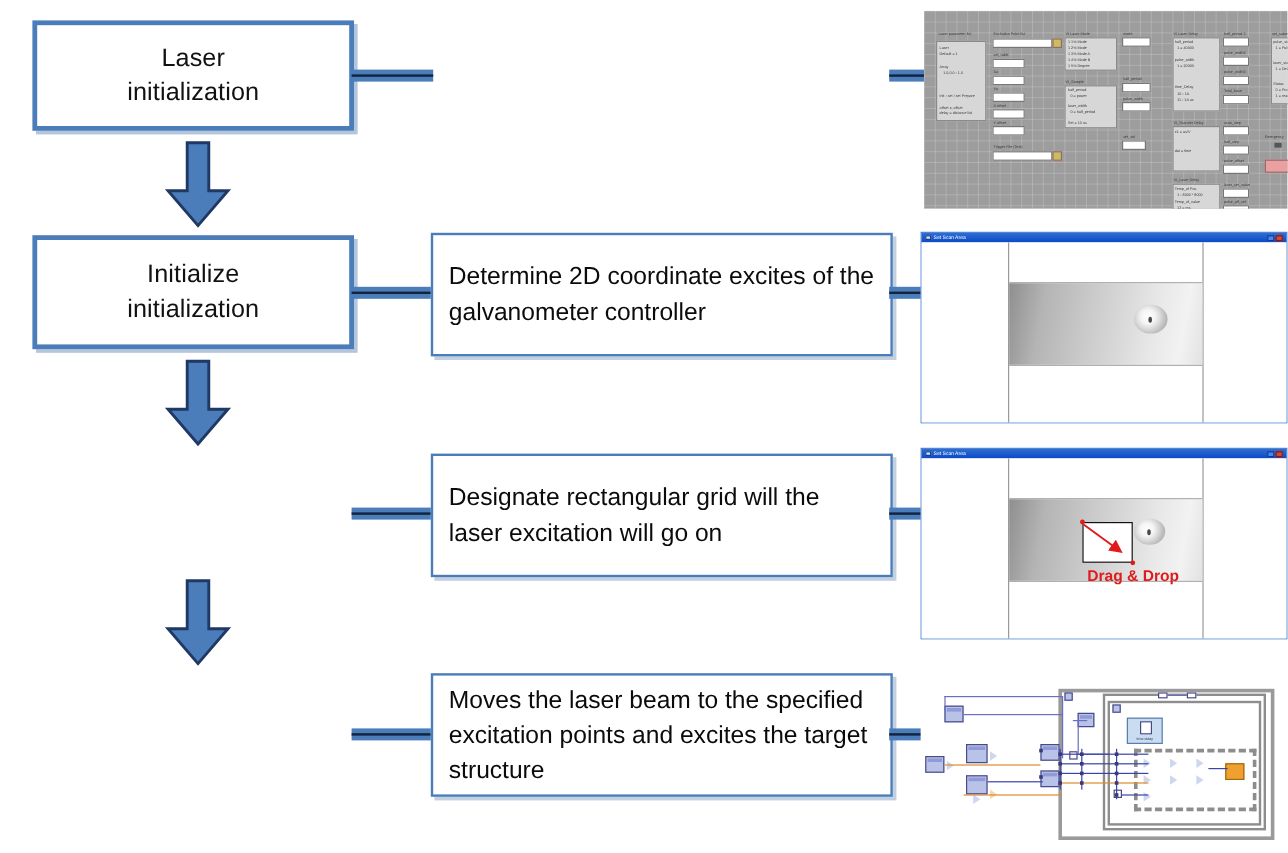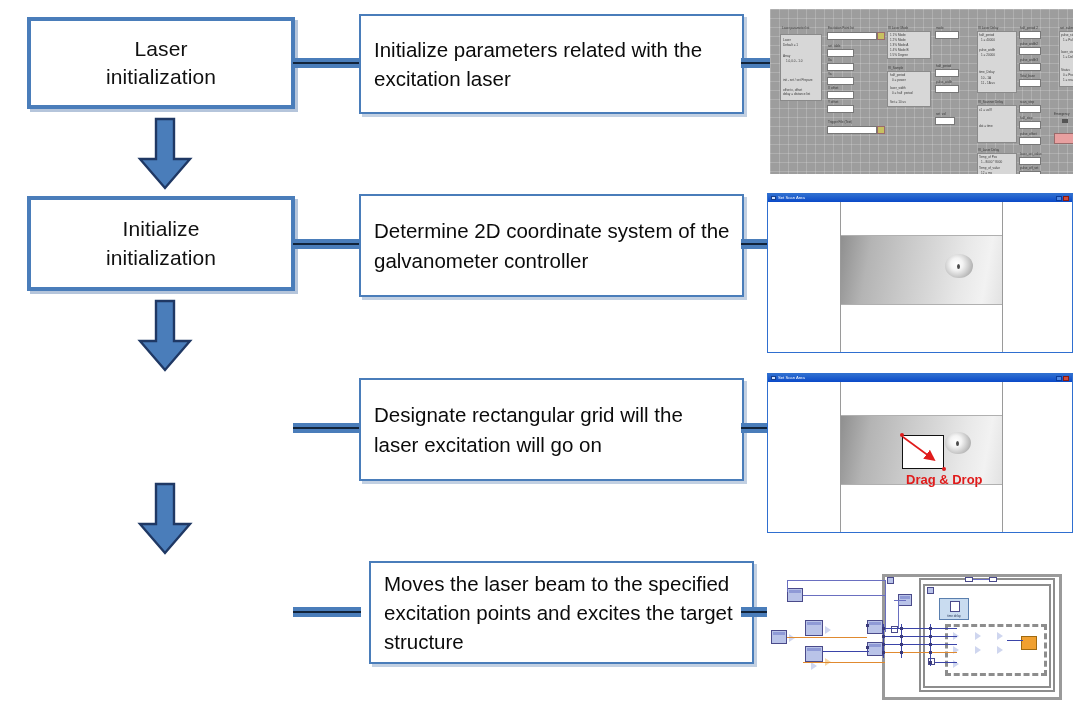--- a/index.html
+++ b/index.html
@@ -134,23 +134,20 @@
   <div class="stage-box" style="left:27px;top:17px;width:268px;height:92px;">
     <span class="lbl">Laser
 initialization</span>
   </div>
 
   <div class="conn" style="left:293px;top:58px;width:68px;height:10px;">
     <div class="bar"></div>
     <div class="mid"></div>
   </div>
 
-  <div class="desc-box" style="left:359px;top:14px;width:385px;height:100px;">
-    <span>Initialize parameters related with the excitation laser</span>
-  </div>
 
   <div class="conn" style="left:741px;top:58px;width:34px;height:10px;">
     <div class="bar"></div>
     <div class="mid"></div>
   </div>
 
   <div class="thumb" style="left:770px;top:9px;width:303px;height:165px;">
     <div class="lv-panel">
       <div class="lv-grid"></div>
 
@@ -274,21 +271,21 @@
     <span class="lbl">Initialize
 initialization</span>
   </div>
 
   <div class="conn" style="left:293px;top:239px;width:68px;height:10px;">
     <div class="bar"></div>
     <div class="mid"></div>
   </div>
 
   <div class="desc-box" style="left:359px;top:194px;width:385px;height:103px;">
-    <span>Determine 2D coordinate system of the galvanometer controller</span>
+    <span>Determine 2D coordinate excites of the galvanometer controller</span>
   </div>
 
   <div class="conn" style="left:741px;top:239px;width:34px;height:10px;">
     <div class="bar"></div>
     <div class="mid"></div>
   </div>
 
   <div class="thumb" style="left:767px;top:193px;width:306px;height:160px;">
     <div class="win">
       <div class="win-tb">
@@ -370,21 +367,21 @@
       <polygon points="19,2 37,2 37,42 53,42 28,71 3,42 19,42" fill="#4a7dba" stroke="#1f3864" stroke-width="2.4"></polygon>
     </svg>
   </div>
 
 
   <div class="conn" style="left:293px;top:607px;width:68px;height:10px;">
     <div class="bar"></div>
     <div class="mid"></div>
   </div>
 
-  <div class="desc-box" style="left:369px;top:561px;width:385px;height:103px;">
+  <div class="desc-box" style="left:359px;top:561px;width:385px;height:103px;">
     <span>Moves the laser beam to the specified excitation points and excites the target structure</span>
   </div>
 
   <div class="conn" style="left:741px;top:607px;width:34px;height:10px;">
     <div class="bar"></div>
     <div class="mid"></div>
   </div>
 
   <div class="thumb" style="left:767px;top:558px;width:306px;height:150px;">
     <div class="bd">

